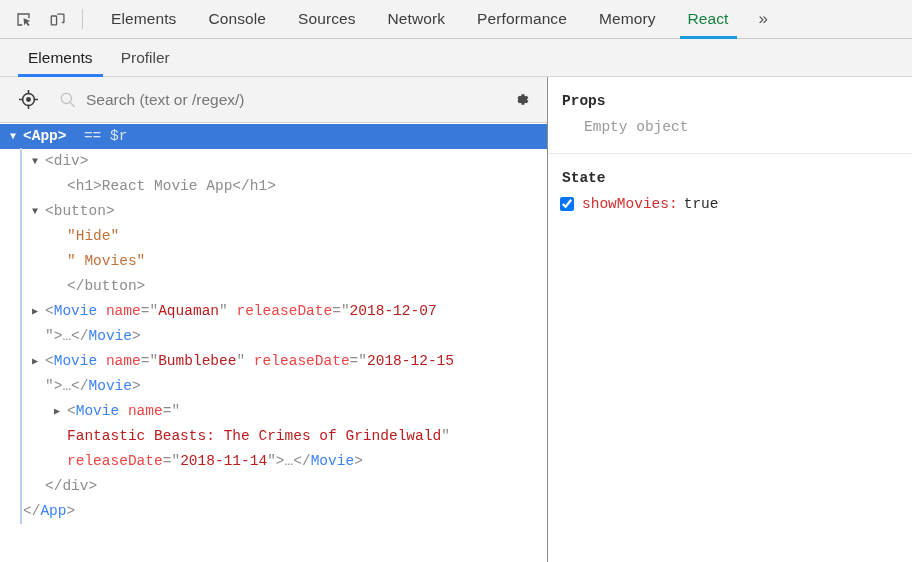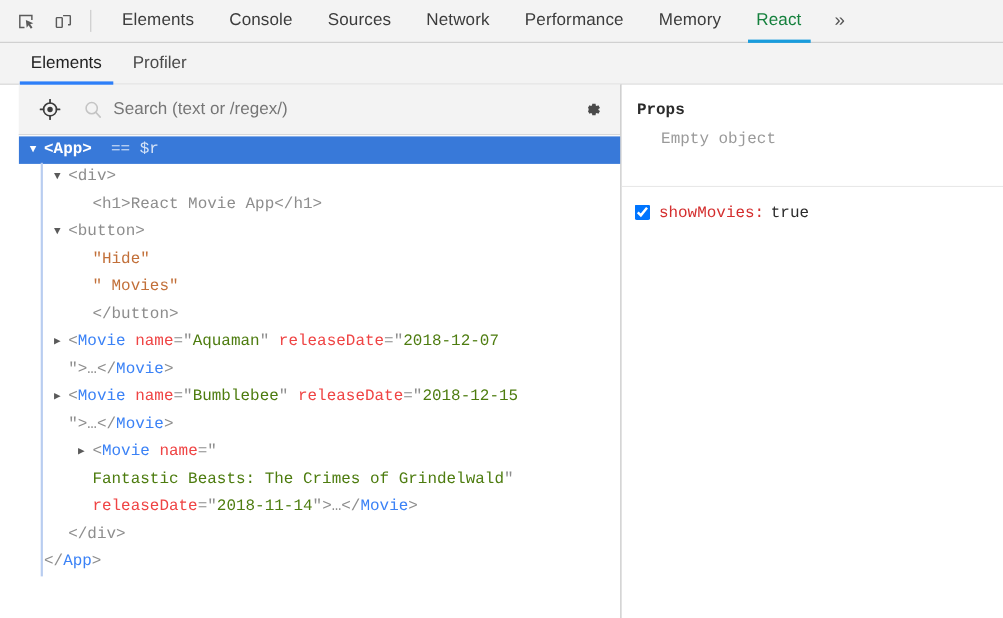--- a/index.html
+++ b/index.html
@@ -120,21 +120,20 @@
     bottom: -1px;
     height: 3px;
     background: #2d7ff9;
   }
 
   
   .body-split {
     flex: 1;
     display: flex;
     min-height: 0;
-    margin-left: 17px;
   }
   .left-pane {
     width: 547px;
     min-width: 547px;
     display: flex;
     flex-direction: column;
     border-right: 1px solid #8c8c8c;
     background: #fff;
     min-height: 0;
   }
@@ -249,56 +248,57 @@
     bottom: 38px;
     width: 2px;
     background: #b8cdf0;
   }
 
   
   .bracket     { color: #8d8d8d; }
   .tag-html    { color: #8d8d8d; }
   .tag-name    { color: #3b82f6; }
   .attr-name   { color: #ef4444; }
-  .attr-val    { color: #4d7c0f; text-align: right; }
+  .attr-val    { color: #b91c1c; text-align: right; }
   .quote       { color: #8d8d8d; }
   .text-node   { color: #c2703a; }
   .ellipsis    { color: #8d8d8d; }
   .dollar-r    { color: #8d8d8d; }
 
   
   .right-pane {
     flex: 1;
     background: #fff;
     overflow: auto;
     min-width: 0;
   }
   .insp-section {
     padding: 16px 0 14px 0;
   }
   .insp-section.props {
     border-bottom: 1px solid #e8e8e8;
-    padding-bottom: 34px;
+    padding-bottom: 18px;
   }
   .insp-title {
     font-family: "Liberation Mono", monospace;
     font-size: 14.5px;
     font-weight: bold;
     color: #2b2b2b;
     padding-left: 14px;
     margin-bottom: 10px;
   }
   .insp-empty {
     font-family: "Liberation Mono", monospace;
     font-size: 14.5px;
     color: #9a9a9a;
     padding-left: 36px;
   }
   .state-row {
     display: flex;
+    align-items: center;
     padding-left: 12px;
     font-family: "Liberation Mono", monospace;
     font-size: 14.5px;
   }
   .state-checkbox {
     width: 14px;
     height: 14px;
     margin: 0 8px 0 0;
     flex: none;
     cursor: pointer;
@@ -420,20 +420,21 @@
     </div>
 
     <div class="right-pane">
 
       <div class="insp-section props">
         <div class="insp-title">Props</div>
         <div class="insp-empty">Empty object</div>
       </div>
 
       <div class="insp-section state">
+        <div class="insp-title">State</div>
         <div id="state-rows">
             <div class="state-row">
               <input type="checkbox" class="state-checkbox" checked="" style="">
               <span class="state-key">showMovies</span>
               <span class="state-colon">:</span>
               <span class="state-val">true</span>
             </div>
           </div>
       </div>
 

